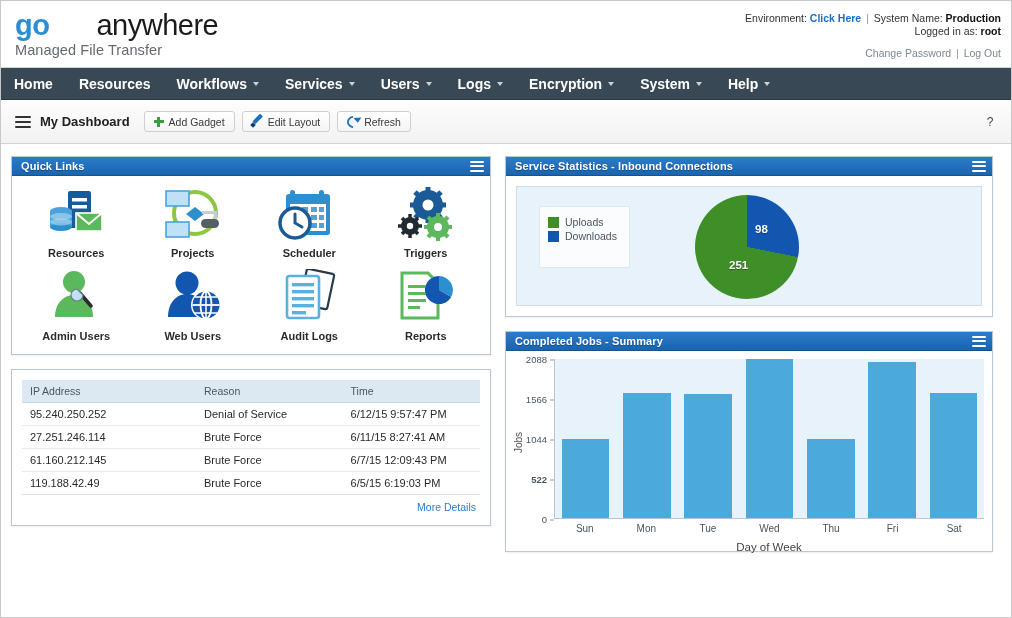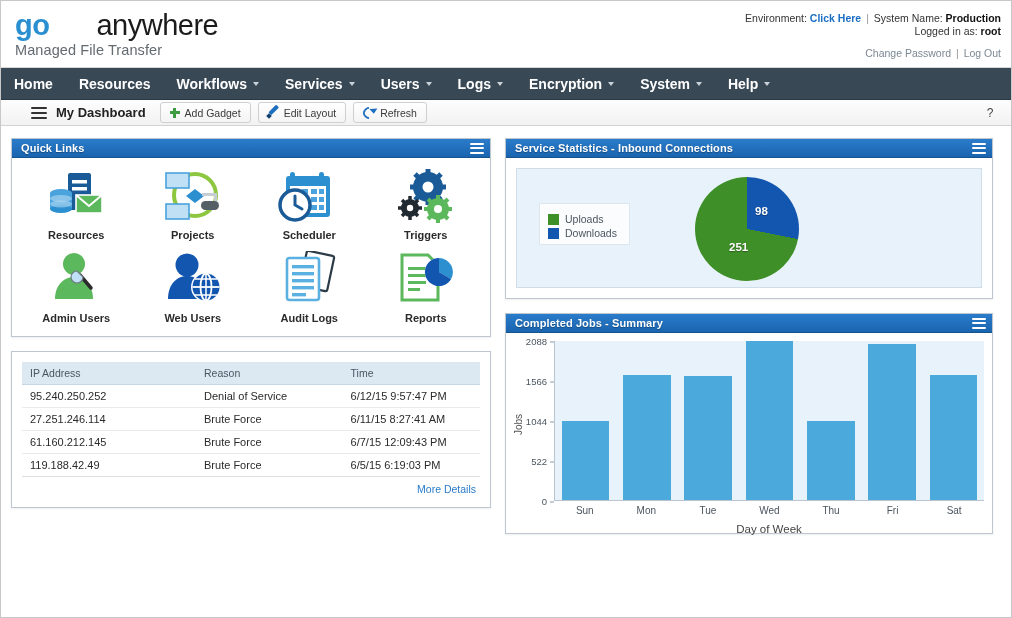--- a/index.html
+++ b/index.html
@@ -63,25 +63,25 @@
   .caret {
     display: inline-block; margin-left: 6px;
     width: 0; height: 0;
     border-left: 3.5px solid transparent;
     border-right: 3.5px solid transparent;
     border-top: 4px solid #c9d2d9;
   }
 
   
   .toolbar {
-    height: 26px;
+    height: 44px;
     background: linear-gradient(#fdfdfd, #f2f2f2);
     border-bottom: 1px solid #d3d3d3;
     display: flex; align-items: center;
-    padding: 0 24px; position: relative;
+    padding: 0 8px; position: relative;
   }
   .hamburger-dark {
     width: 16px; height: 12px; margin: 0 9px 0 6px;
     display: flex; flex-direction: column; justify-content: space-between;
     cursor: pointer;
   }
   .hamburger-dark i { display: block; height: 2px; background: #333; border-radius: 1px; }
   .dash-title {
     font-size: 13px; font-weight: 700; color: #222;
     margin-right: 14px;
@@ -194,23 +194,23 @@
     font-size: 10.5px;
   }
   .more a { color: #2a7ccb; text-decoration: none; }
 
   
   .chart-box {
     background: #e8f2fa; border: 1px solid #cfdde9;
     position: relative; height: 120px;
   }
   .legend-box {
-    position: absolute; left: 22px; top: 34px;
+    position: absolute; left: 22px; top: 19px;
     background: #fbfcfd; border: 1px solid #dfe6ec;
-    padding: 7px 12px 3px 8px;
+    padding: 7px 12px 23px 8px;
   }
   .legend-row {
     display: flex; align-items: center; gap: 6px;
     font-size: 10.5px; color: #4b5560; margin: 2px 0;
   }
   .legend-sw { width: 11px; height: 11px; display: inline-block; }
   .pie-wrap { position: absolute; left: 178px; top: 8px; width: 104px; height: 104px; }
   .pie { width: 104px; height: 104px; border-radius: 50%; }
   .pie-lbl {
     position: absolute; font-size: 11.5px; font-weight: 700;
@@ -623,21 +623,21 @@
                 <div class="bar" title="Sun: 1044" style="height: 50%; background: rgb(76, 169, 220);"></div>
                 <div class="bar" title="Mon: 1640" style="height: 78.5441%; background: rgb(76, 169, 220);"></div>
                 <div class="bar" title="Tue: 1635" style="height: 78.3046%; background: rgb(76, 169, 220);"></div>
                 <div class="bar" title="Wed: 2088" style="height: 100%; background: rgb(76, 169, 220);"></div>
                 <div class="bar" title="Thu: 1044" style="height: 50%; background: rgb(76, 169, 220);"></div>
                 <div class="bar" title="Fri: 2050" style="height: 98.1801%; background: rgb(76, 169, 220);"></div>
                 <div class="bar" title="Sat: 1640" style="height: 78.5441%; background: rgb(76, 169, 220);"></div>
               </div>
             <div id="yticks">
                 <div class="ytick" style="top: 100%;">0</div>
-                <div class="ytick" style="top: 75%;">522</div>
+                <div class="ytick" style="top: 75%; font-weight: bold;">522</div>
                 <div class="ytick" style="top: 50%;">1044</div>
                 <div class="ytick" style="top: 25%;">1566</div>
                 <div class="ytick" style="top: 0%;">2088</div>
               </div>
           </div>
           <div class="xticks" id="xticks">
               <div class="xtick">Sun</div>
               <div class="xtick">Mon</div>
               <div class="xtick">Tue</div>
               <div class="xtick">Wed</div>

